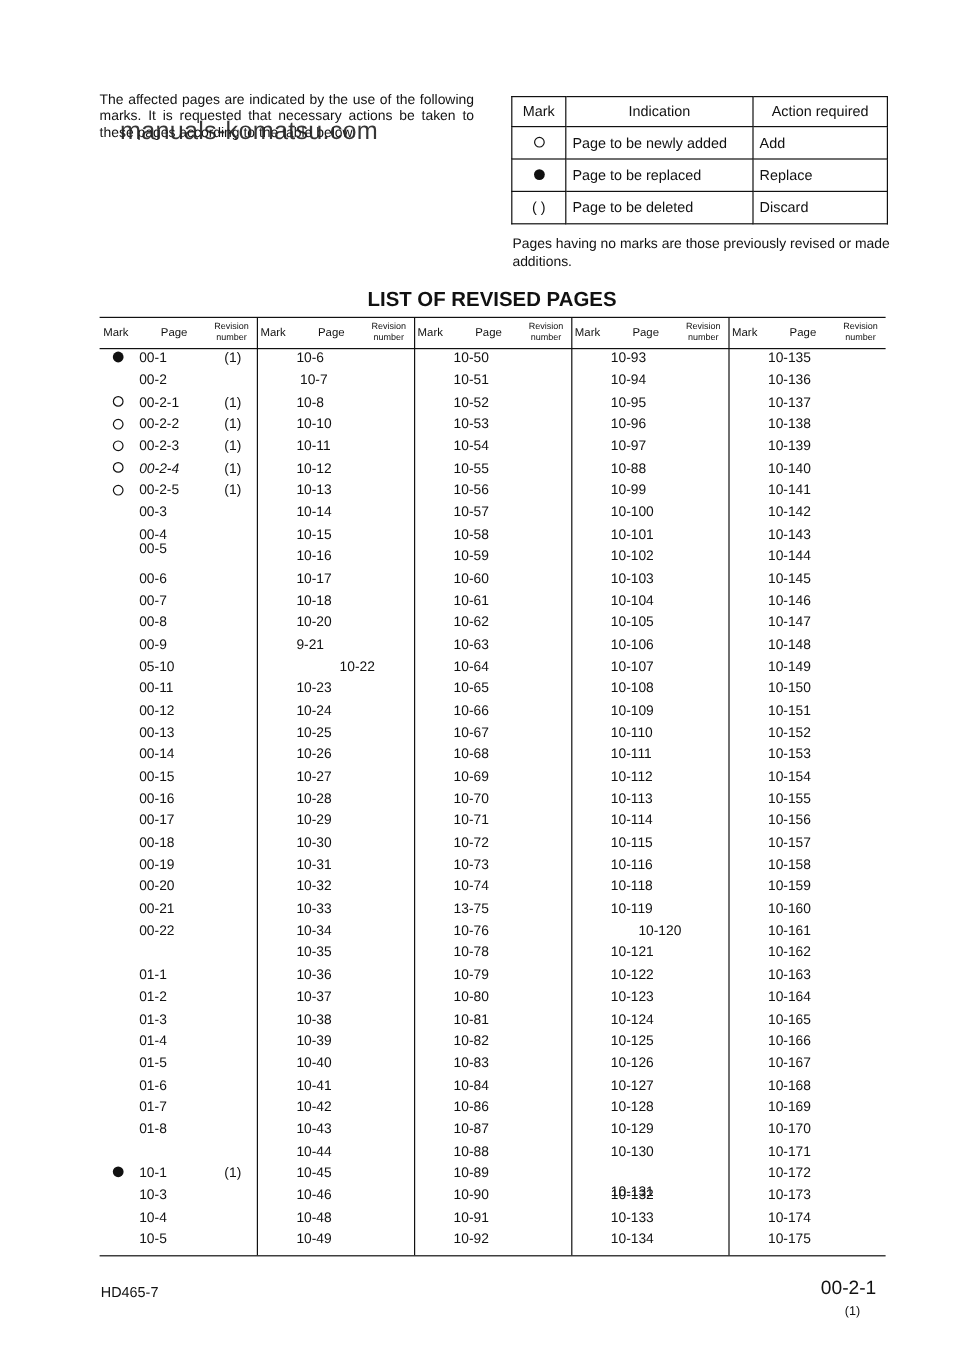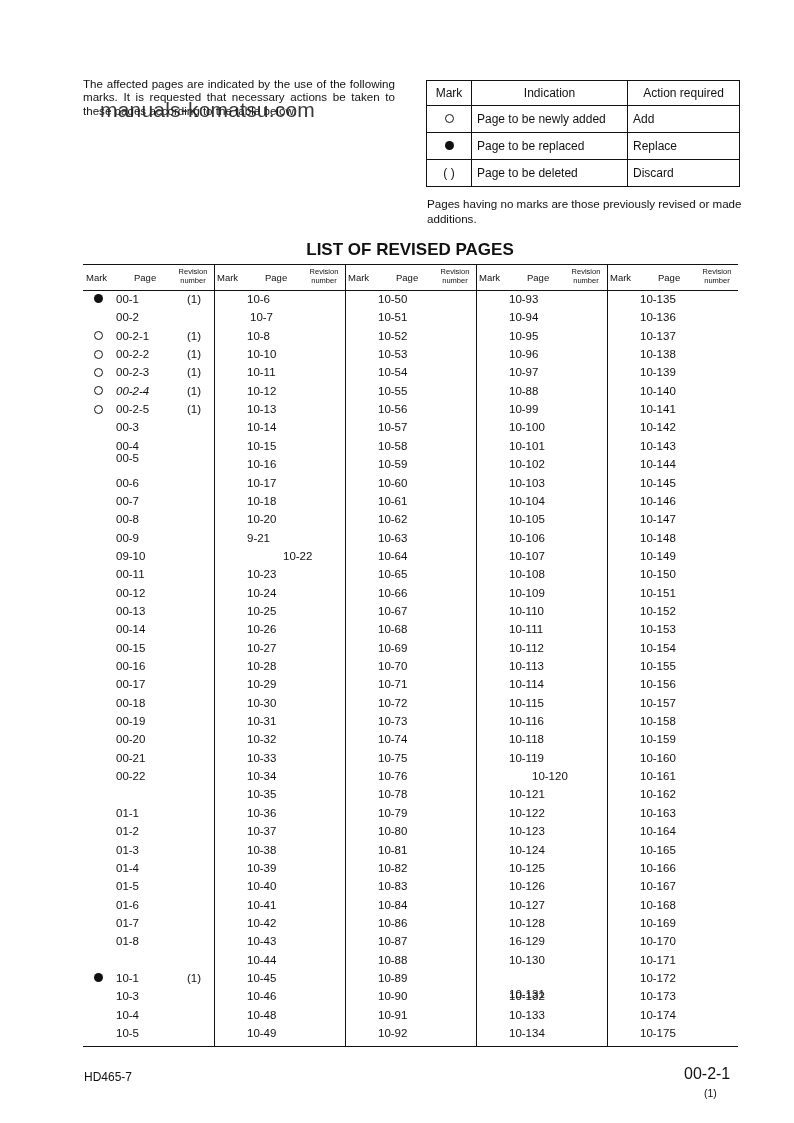--- a/index.html
+++ b/index.html
@@ -163,21 +163,21 @@
       <span class="pg" style="left: 33px;">00-8</span>
       <span class="rv" style="left: 96px;"></span>
     </div>
     <div class="row" style="left: 0px; width: 131px; top: 263.55px;">
       <span class="mk" style="left: 8px;"></span>
       <span class="pg" style="left: 33px;">00-9</span>
       <span class="rv" style="left: 96px;"></span>
     </div>
     <div class="row" style="left: 0px; width: 131px; top: 281.9px;">
       <span class="mk" style="left: 8px;"></span>
-      <span class="pg" style="left: 33px;">09-10</span>
+      <span class="pg" style="left: 33px;">05-10</span>
       <span class="rv" style="left: 96px;"></span>
     </div>
     <div class="row" style="left: 0px; width: 131px; top: 300.25px;">
       <span class="mk" style="left: 8px;"></span>
       <span class="pg" style="left: 33px;">00-11</span>
       <span class="rv" style="left: 96px;"></span>
     </div>
     <div class="row" style="left: 0px; width: 131px; top: 318.6px;">
       <span class="mk" style="left: 8px;"></span>
       <span class="pg" style="left: 33px;">00-12</span>
@@ -630,21 +630,21 @@
       <span class="pg" style="left: 33px;">10-73</span>
       <span class="rv" style="left: 96px;"></span>
     </div>
     <div class="row" style="left: 262px; width: 131px; top: 465.4px;">
       <span class="mk" style="left: 8px;"></span>
       <span class="pg" style="left: 33px;">10-74</span>
       <span class="rv" style="left: 96px;"></span>
     </div>
     <div class="row" style="left: 262px; width: 131px; top: 483.75px;">
       <span class="mk" style="left: 8px;"></span>
-      <span class="pg" style="left: 33px;">10-75</span>
+      <span class="pg" style="left: 33px;">13-75</span>
       <span class="rv" style="left: 96px;"></span>
     </div>
     <div class="row" style="left: 262px; width: 131px; top: 502.1px;">
       <span class="mk" style="left: 8px;"></span>
       <span class="pg" style="left: 33px;">10-76</span>
       <span class="rv" style="left: 96px;"></span>
     </div>
     <div class="row" style="left: 262px; width: 131px; top: 520.45px;">
       <span class="mk" style="left: 8px;"></span>
       <span class="pg" style="left: 33px;">10-78</span>
@@ -886,21 +886,21 @@
       <span class="pg" style="left: 33px;">10-127</span>
       <span class="rv" style="left: 96px;"></span>
     </div>
     <div class="row" style="left: 393px; width: 131px; top: 648.9px;">
       <span class="mk" style="left: 8px;"></span>
       <span class="pg" style="left: 33px;">10-128</span>
       <span class="rv" style="left: 96px;"></span>
     </div>
     <div class="row" style="left: 393px; width: 131px; top: 667.25px;">
       <span class="mk" style="left: 8px;"></span>
-      <span class="pg" style="left: 33px;">16-129</span>
+      <span class="pg" style="left: 33px;">10-129</span>
       <span class="rv" style="left: 96px;"></span>
     </div>
     <div class="row" style="left: 393px; width: 131px; top: 685.6px;">
       <span class="mk" style="left: 8px;"></span>
       <span class="pg" style="left: 33px;">10-130</span>
       <span class="rv" style="left: 96px;"></span>
     </div>
     <div class="row" style="left: 393px; width: 131px; top: 703.95px;">
       <span class="mk" style="left: 8px;"></span>
       <span class="pg" style="left: 33px; margin-top: 16px;">10-131</span>

